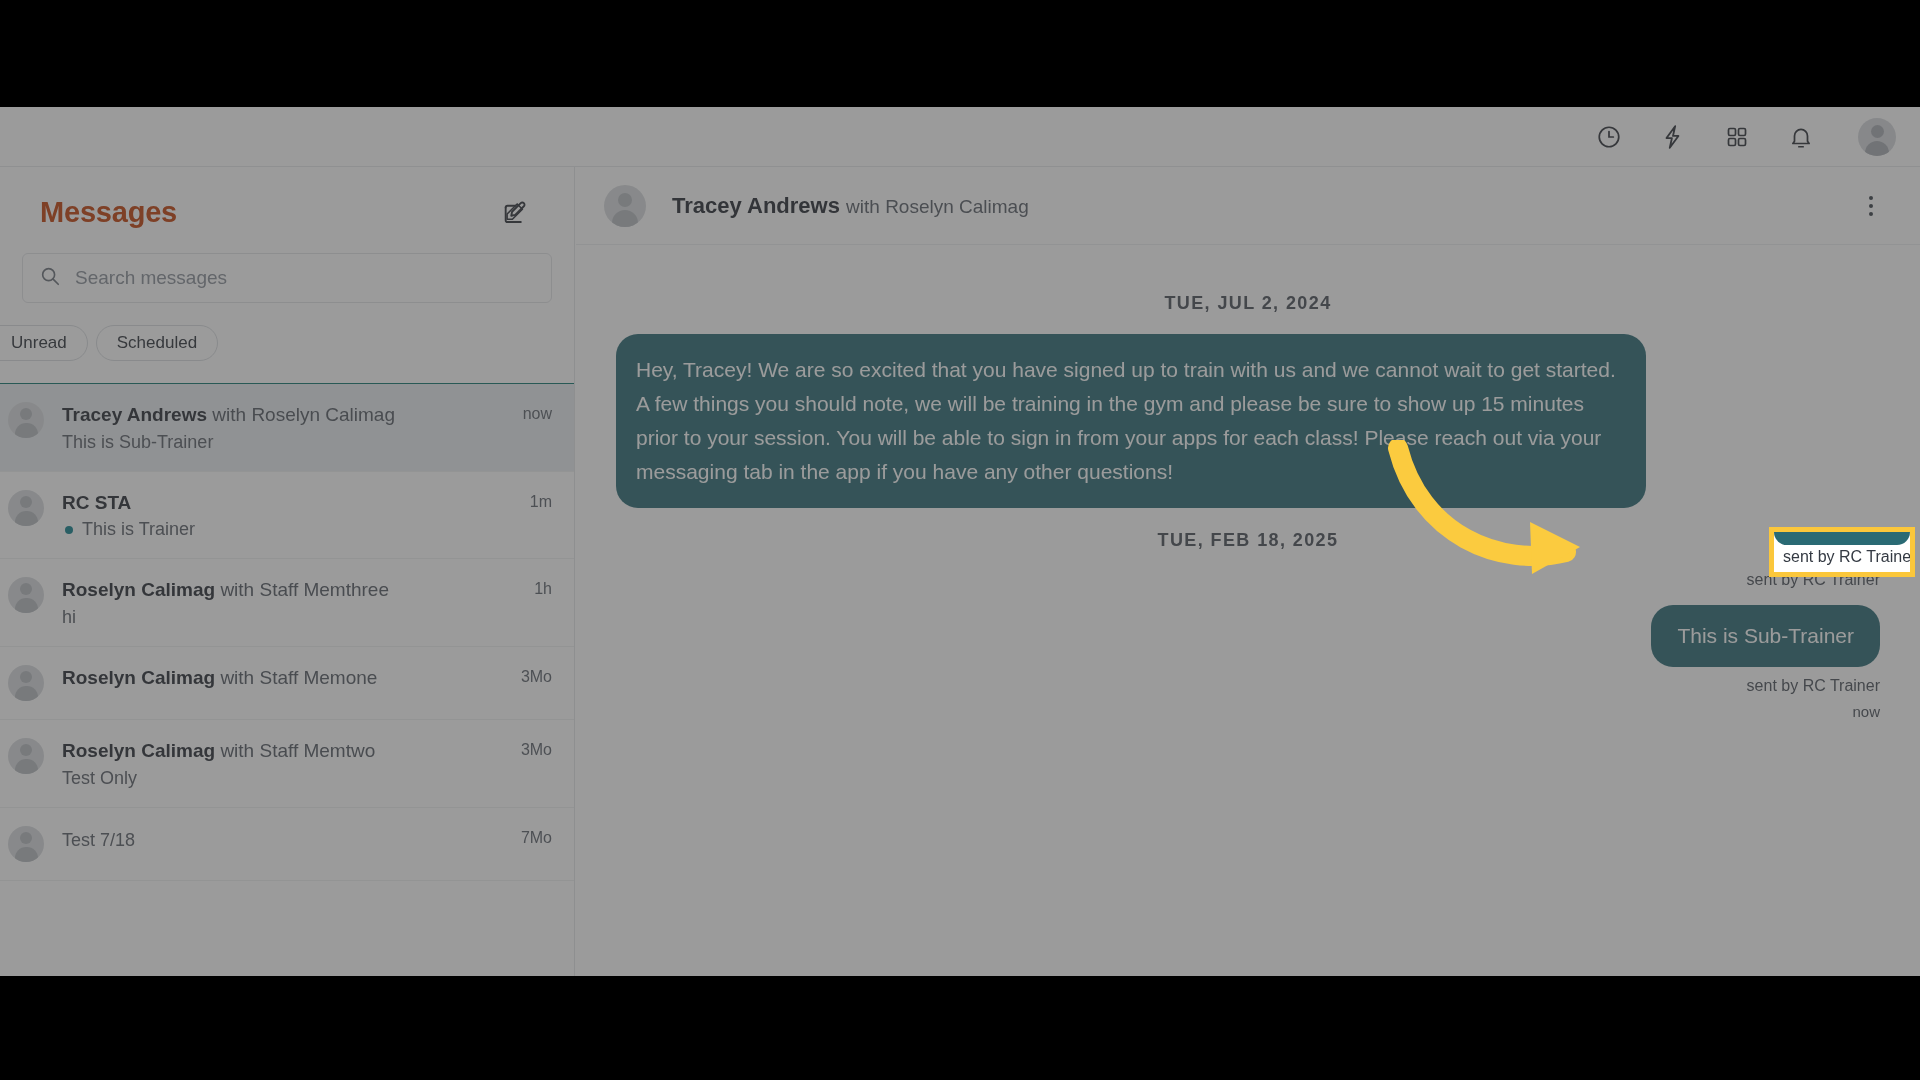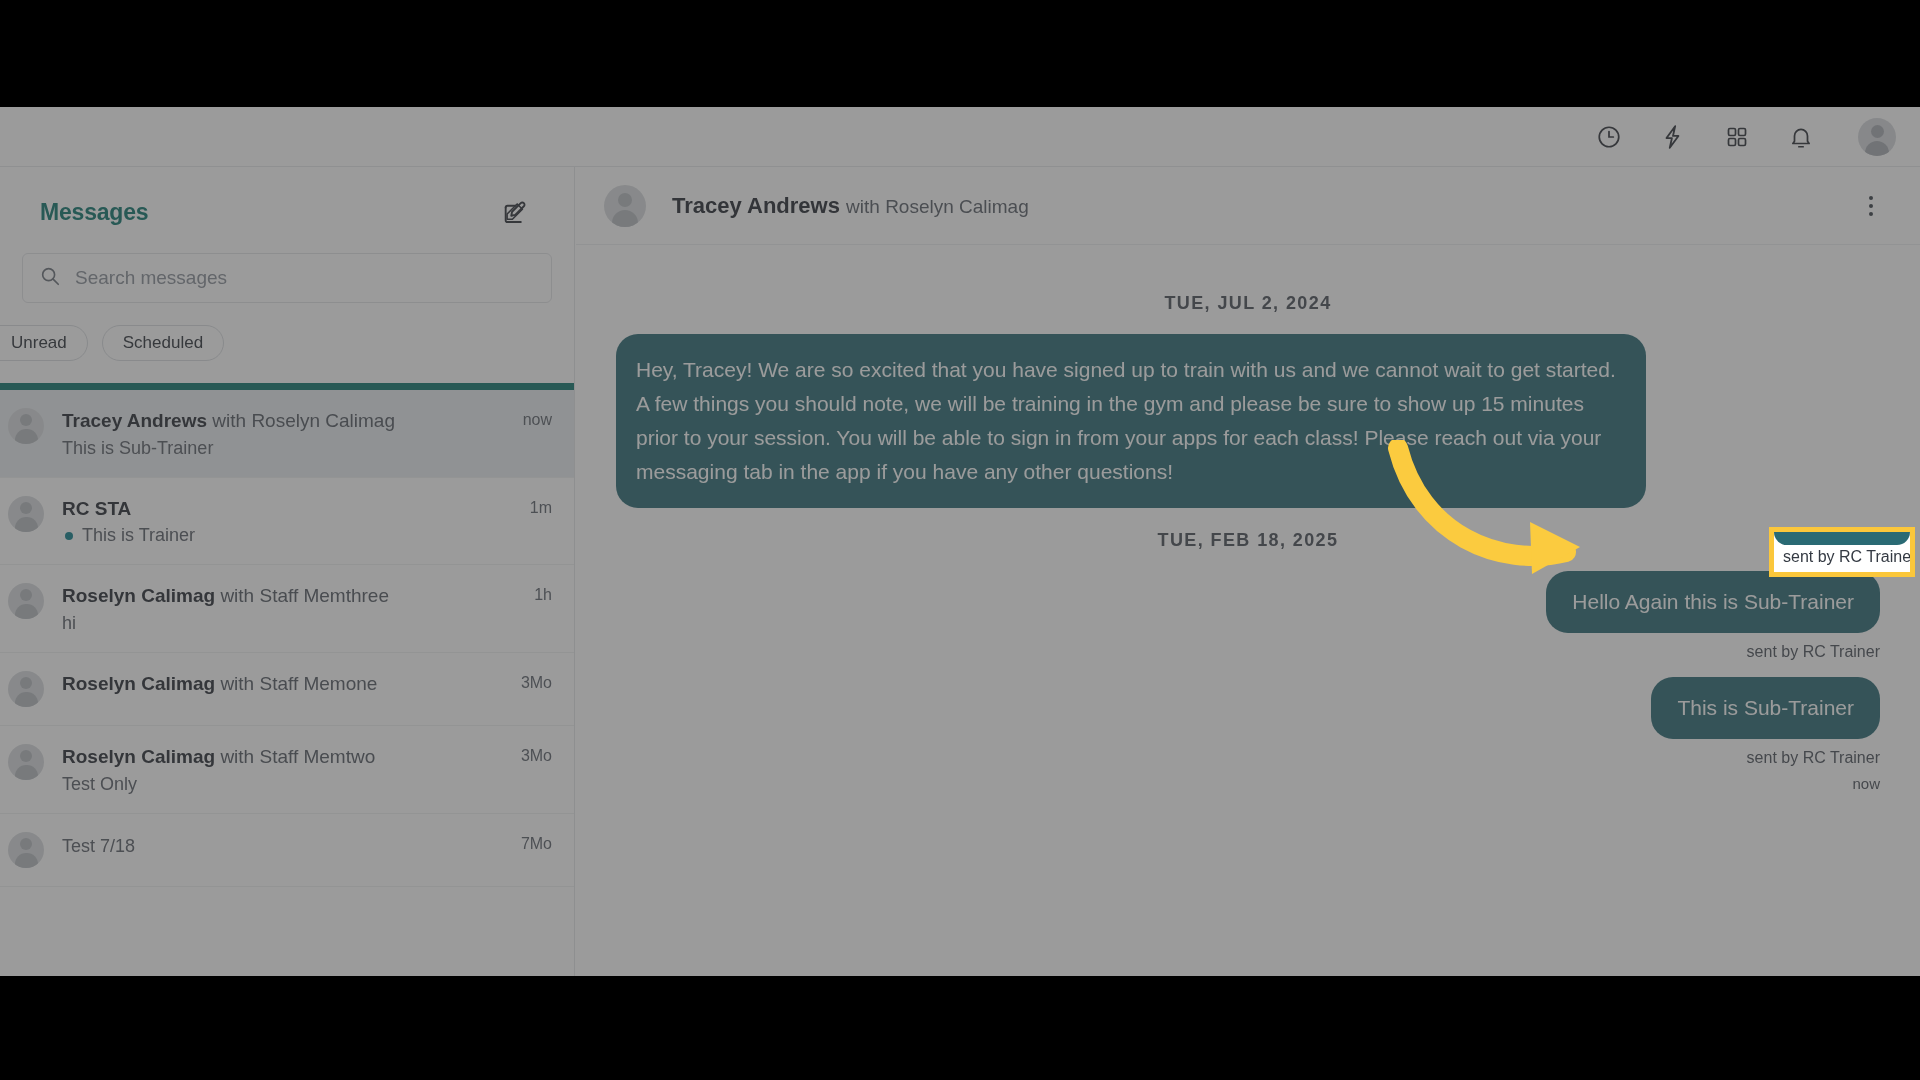--- a/index.html
+++ b/index.html
@@ -81,21 +81,21 @@
     left: 0; top: 60px;
     width: 575px; height: 809px;
     background: #ffffff;
     border-right: 1px solid #e4e6e9;
   }
   .sidebar-head {
     display: flex; align-items: center; justify-content: space-between;
     padding: 28px 42px 18px 40px;
   }
   .sb-title {
-    font-size: 23px; font-weight: 600; color: #0f766e;
+    font-size: 29px; font-weight: 600; color: #c2410c;
     letter-spacing: -0.2px;
   }
   .compose-btn {
     width: 34px; height: 34px;
     display: flex; align-items: center; justify-content: center;
     color: #2c3038;
   }
 
   .search-wrap {
     margin: 6px 22px 0 22px;
@@ -109,23 +109,23 @@
   .search-wrap svg { flex: none; color: #6b717a; }
   .search-input {
     border: none; outline: none; background: transparent;
     font-family: "Liberation Sans", sans-serif;
     font-size: 19px; color: #4d7c0f;
     width: 100%;
   }
   .search-input::placeholder { color: #8a9099; }
 
   .filter-row {
-    display: flex; gap: 14px;
+    display: flex; gap: 8px;
     padding: 22px 22px 22px 2px;
-    border-bottom: 7px solid #0f766e;
+    border-bottom: 1px solid #0f766e;
   }
   .chip {
     border: 1px solid #d9dce0;
     border-radius: 18px;
     padding: 7px 20px;
     font-size: 17px;
     color: #2d323a;
     background: #fff;
     white-space: nowrap;
   }
@@ -466,23 +466,20 @@
       <div class="thread-body">
 
         <div class="date-sep">TUE, JUL 2, 2024</div>
 
         <div class="row left">
           <div class="bubble">Hey, Tracey! We are so excited that you have signed up to train with us and we cannot wait to get started. A few things you should note, we will be training in the gym and please be sure to show up 15 minutes prior to your session. You will be able to sign in from your apps for each class! Please reach out via your messaging tab in the app if you have any other questions!</div>
         </div>
 
         <div class="date-sep">TUE, FEB 18, 2025</div>
 
-        <div class="row right">
-          <div class="bubble short">Hello Again this is Sub-Trainer</div>
-        </div>
 
         <div class="meta">sent by RC Trainer</div>
 
         <div class="row right" style="margin-top:16px;">
           <div class="bubble short">This is Sub-Trainer</div>
         </div>
 
         <div class="meta">sent by RC Trainer</div>
         <div class="meta tiny">now</div>
 

